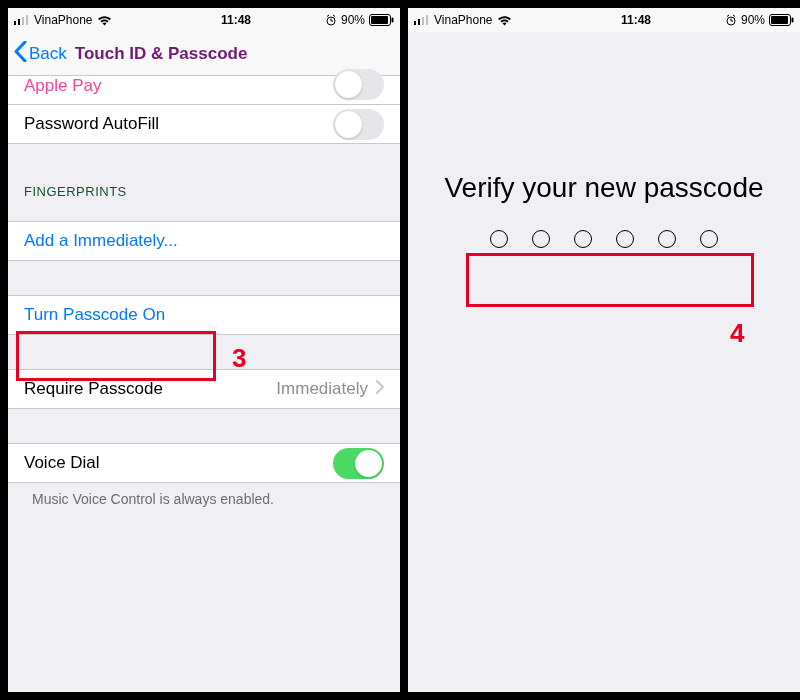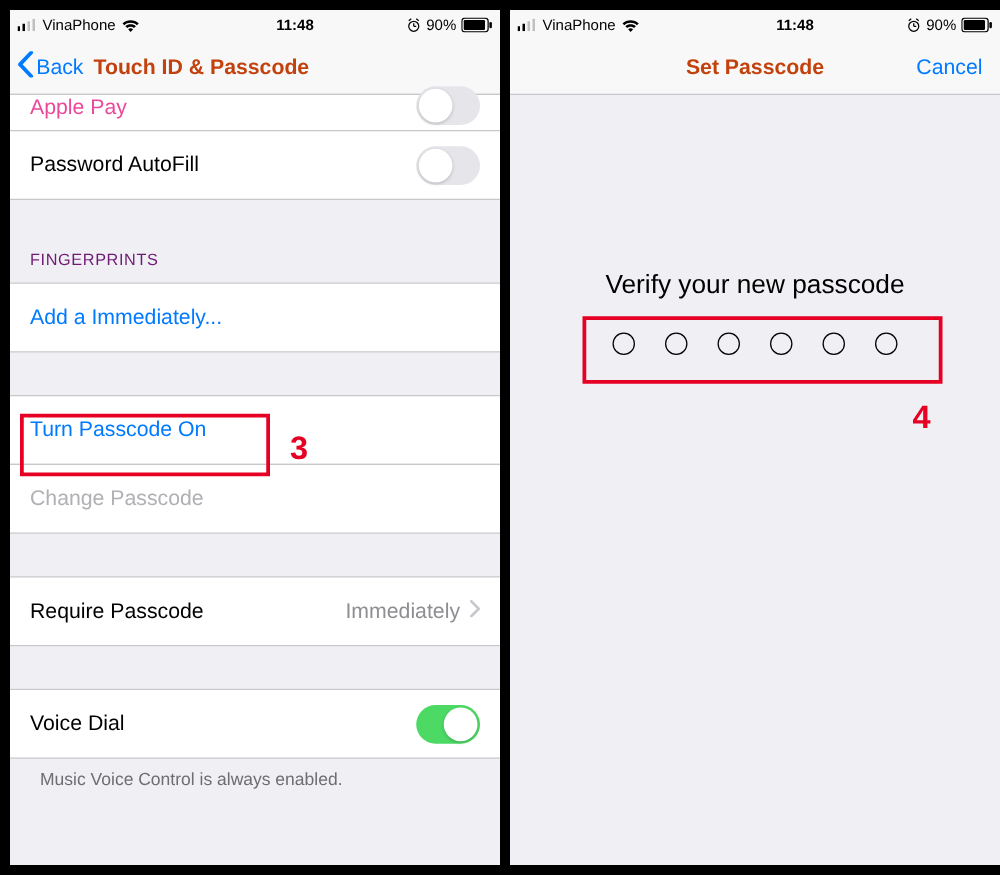--- a/index.html
+++ b/index.html
@@ -25,31 +25,31 @@
   .status .center { position: absolute; left: 50%; transform: translateX(-50%); font-weight: 700; margin-left: 32px; }
   
   .nav {
     height: 44px; background: #f8f8f8;
     border-bottom: 1px solid #c8c7cc;
     display: flex; align-items: center; position: relative;
     padding: 0 6px;
   }
   .nav .back { color: #007aff; font-size: 17px; display: flex; align-items: center; gap: 2px; }
   .nav .back svg { width: 13px; height: 21px; }
-  .nav .title { font-size: 17px; font-weight: 600; color: #c2410c; margin-left: 8px; }
+  .nav .title { font-size: 17px; font-weight: 600; color: #701a75; margin-left: 8px; }
   .nav .title.center { position: absolute; left: 50%; transform: translateX(-50%); margin-left: 0; }
   .nav .right-btn { margin-left: auto; margin-right: 8px; color: #007aff; font-size: 17px; }
   
   .section-gap { height: 34px; }
   .section-header {
-    font-size: 13px; color: #701a75; padding: 6px 16px 11px;
+    font-size: 13px; color: #14532d; padding: 6px 16px 22px;
     text-transform: uppercase; letter-spacing: 0.5px;
   }
   .row {
-    background: #fff; height: 56px;
+    background: #fff; height: 40px;
     display: flex; align-items: center; padding: 0 16px;
     border-bottom: 1px solid #c8c7cc;
     border-top: 1px solid #c8c7cc;
     margin-top: -1px;
     position: relative; font-size: 17px;
   }
   .row.first { border-top: 1px solid #c8c7cc; margin-top: 0; }
   .row .label { color: #000; }
   .row .label.link { color: #007aff; }
   .row .label.disabled { color: #b0b0b5; }
@@ -75,21 +75,21 @@
   
   .hl {
     position: absolute; border: 3px solid #e60023; pointer-events: none;
   }
   .step {
     position: absolute; color: #e60023; font-size: 26px; font-weight: 700;
     pointer-events: none;
   }
   
   .verify-title {
-    font-size: 21px; color: #000; text-align: center;
+    font-size: 28px; color: #000; text-align: center;
     font-weight: 400;
   }
   .dots {
     display: flex; justify-content: center; gap: 24px; margin-top: 26px;
   }
   .dot {
     width: 18px; height: 18px; border-radius: 50%;
     border: 1.5px solid #000;
   }
   .right-content {
@@ -167,23 +167,20 @@
     <div class="section-gap"></div>
     <div class="section-header">FINGERPRINTS</div>
     <div class="row first">
       <span class="label link">Add a Immediately...</span>
     </div>
 
     <div class="section-gap"></div>
     <div class="row first" style="position:relative">
       <span class="label link">Turn Passcode On</span>
     </div>
-    <div class="row">
-      <span class="label disabled">Change Passcode</span>
-    </div>
 
     <div class="section-gap"></div>
     <div class="row first">
       <span class="label">Require Passcode</span>
       <span class="detail">Immediately</span>
       <span class="chev">
         <svg viewBox="0 0 8 14">
             <polyline points="1,1 7,7 1,13" fill="none" stroke="#c7c7cc" stroke-width="2" stroke-linecap="round" stroke-linejoin="round"></polyline>
           </svg>
       </span>
@@ -235,24 +232,20 @@
       <span>
         <svg width="25" height="12" viewBox="0 0 25 12">
             <rect x="0.5" y="0.5" width="21" height="11" rx="2.5" fill="none" stroke="#000"></rect>
             <rect x="2" y="2" width="17" height="8" rx="1" fill="#000"></rect>
             <rect x="22.5" y="3.5" width="2" height="5" rx="1" fill="#000"></rect>
           </svg>
       </span>
     </div>
   </div>
 
-  <div class="nav">
-    <div class="title center">Set Passcode</div>
-    <div class="right-btn">Cancel</div>
-  </div>
 
   <div class="right-content">
     <div class="verify-title">Verify your new passcode</div>
     <div class="dots">
       <span class="dot"></span>
       <span class="dot"></span>
       <span class="dot"></span>
       <span class="dot"></span>
       <span class="dot"></span>
       <span class="dot"></span>

